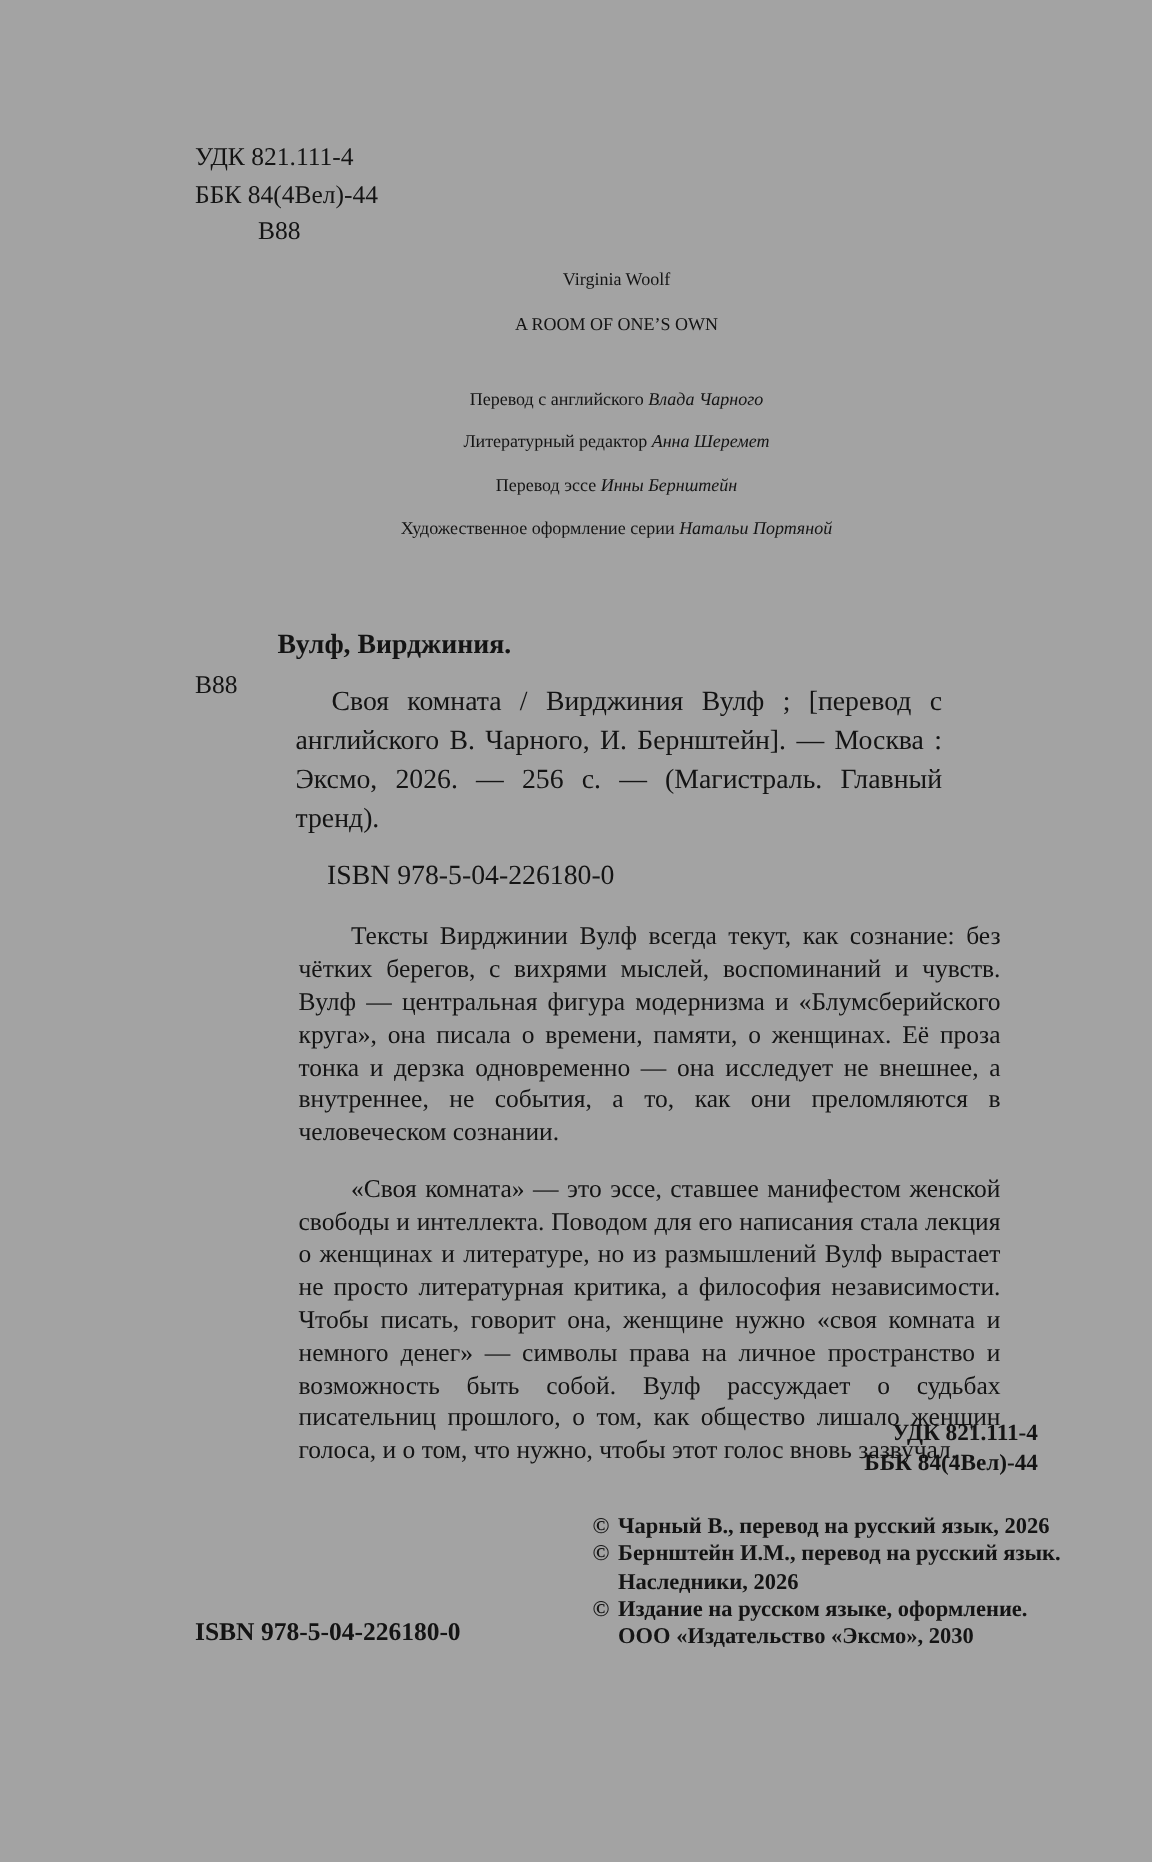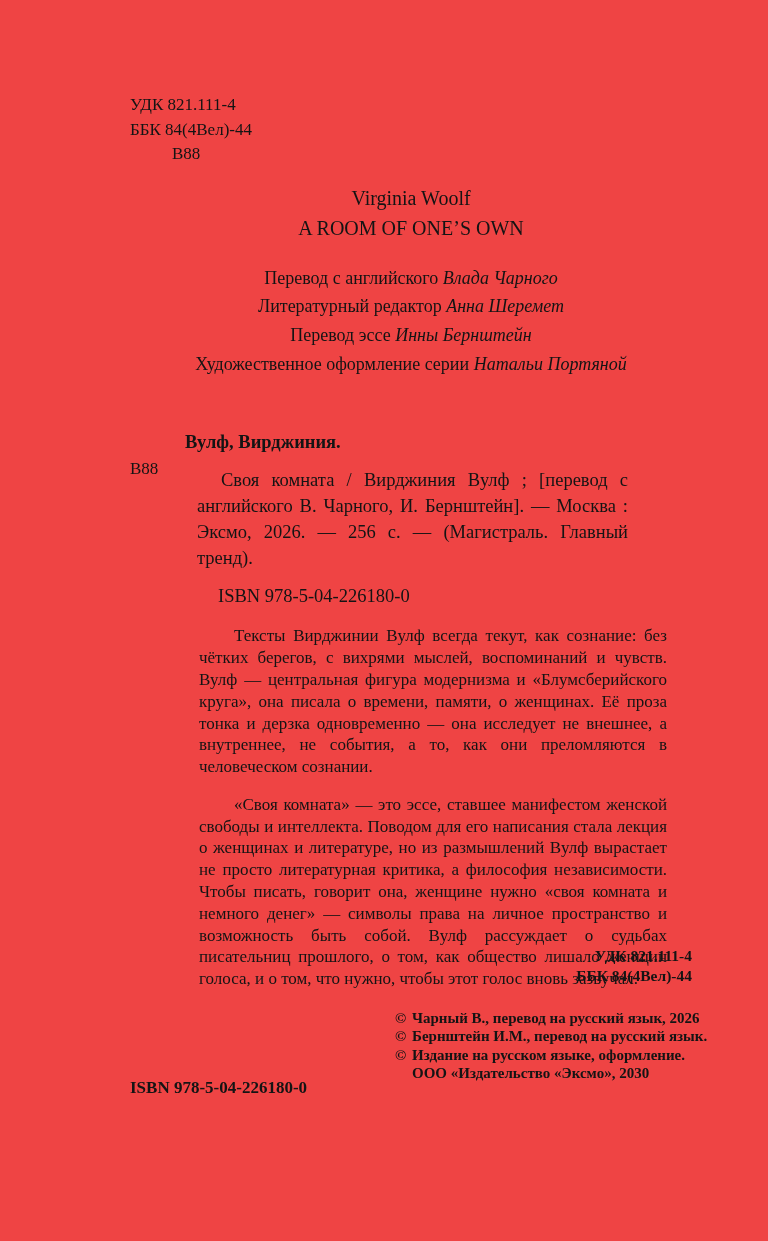--- a/index.html
+++ b/index.html
@@ -1,49 +1,49 @@
 <!DOCTYPE html>
 <html lang="ru"><head>
 <meta charset="utf-8">
 <style>
   html, body { margin: 0; padding: 0; background: #ffffff; }
   .page {
     position: relative;
     width: 768px;
     height: 1241px;
-    background: #ef4444;
+    background: #a3a3a3;
     color: #141414;
     font-family: "Liberation Serif", "DejaVu Serif", serif;
     overflow: hidden;
     box-sizing: border-box;
   }
   .content {
     position: absolute;
     left: 130px;
     top: 93px;
     width: 562px;
   }
 
   
   .udk-top { font-size: 17px; line-height: 24.5px; }
   .udk-top .code-line { padding-left: 42px; }
 
   
   .title-block {
-    margin-top: 16px;
+    margin-top: 4px;
     text-align: center;
-    font-size: 20px;
+    font-size: 12px;
     line-height: 30px;
   }
 
   
   .credits {
     margin-top: 21px;
     text-align: center;
-    font-size: 18px;
+    font-size: 12px;
     line-height: 28.7px;
   }
   .credit-name { font-style: italic; }
 
   
   .biblio {
     position: relative;
     margin-top: 51px;
     margin-left: 55px;
     width: 455px;
@@ -168,20 +168,21 @@
       <span class="c-sym">©</span>
       <span class="c-text">
         <span class="c-line">Чарный В., перевод на русский язык, 2026</span>
         <span class="c-line"></span>
       </span>
     </div>
     <div class="c-entry">
       <span class="c-sym">©</span>
       <span class="c-text">
         <span class="c-line">Бернштейн И.М., перевод на русский язык.</span>
+        <span class="c-line">Наследники, 2026</span>
       </span>
     </div>
     <div class="c-entry">
       <span class="c-sym">©</span>
       <span class="c-text">
         <span class="c-line">Издание на русском языке, оформление.</span>
         <span class="c-line">ООО «Издательство «Эксмо», 2030</span>
       </span>
     </div>
   </div>

